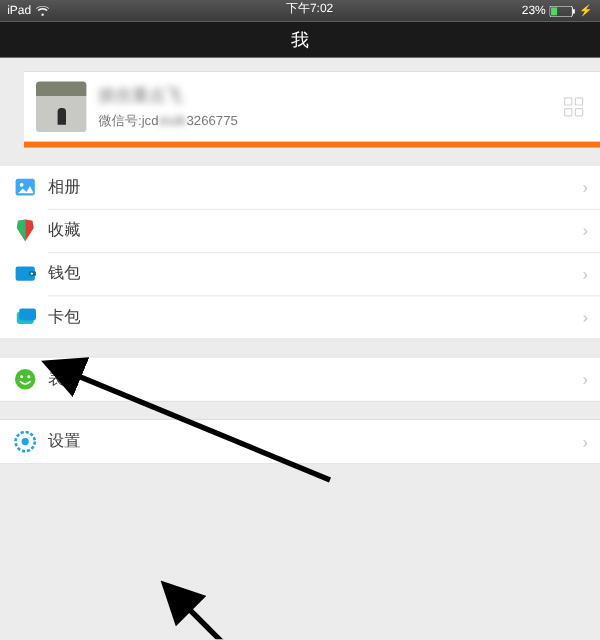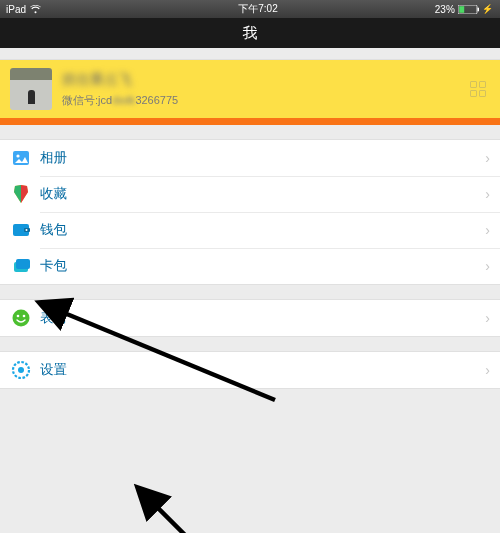--- a/index.html
+++ b/index.html
@@ -10,21 +10,20 @@
     background: #ececec;
     overflow: hidden;
     position: relative;
   }
   .status-bar {
     height: 18px;
     background: linear-gradient(#555, #3a3a3a);
     color: #fff;
     font-size: 10px;
     display: flex;
-    align-items: center;
     padding: 0 6px;
     position: relative;
   }
   .status-left { display: flex; align-items: center; gap: 4px; }
   .status-center {
     position: absolute; left: 0; right: 5px; text-align: center; pointer-events: none; margin-left: 21px;
   }
   .status-right {
     margin-left: auto; display: flex; align-items: center; gap: 3px;
   }
@@ -33,23 +32,24 @@
     height: 30px;
     background: #1a1a1a;
     color: #fff;
     display: flex;
     align-items: center;
     justify-content: center;
     font-size: 15px;
   }
   .profile-group {
     margin-top: 11px;
-    background: #fde047;
+    background: #ffffff;
     border-top: 1px solid #e0e0e0;
-    border-bottom: 7px solid #f97316;
+    border-bottom: 5px solid #f97316;
+    margin-left: 20px;
   }
   .profile-row {
     display: flex;
     align-items: center;
     padding: 8px 10px;
     position: relative;
   }
   .avatar {
     width: 42px; height: 42px;
     background: linear-gradient(#7d8270 0 28%, #c8c9c4 28% 100%);
@@ -120,21 +120,21 @@
   }
   .row-icon {
     width: 22px; height: 22px;
     margin-right: 8px;
     display: flex;
     align-items: center;
     justify-content: center;
   }
   .row-label {
     font-size: 13.5px;
-    color: #0369a1;
+    color: #404040;
   }
   .chevron {
     margin-left: auto;
     color: #c8c8c8;
     font-size: 14px;
   }
   .arrow-overlay {
     position: absolute;
     pointer-events: none;
     left: 0; top: 0;

